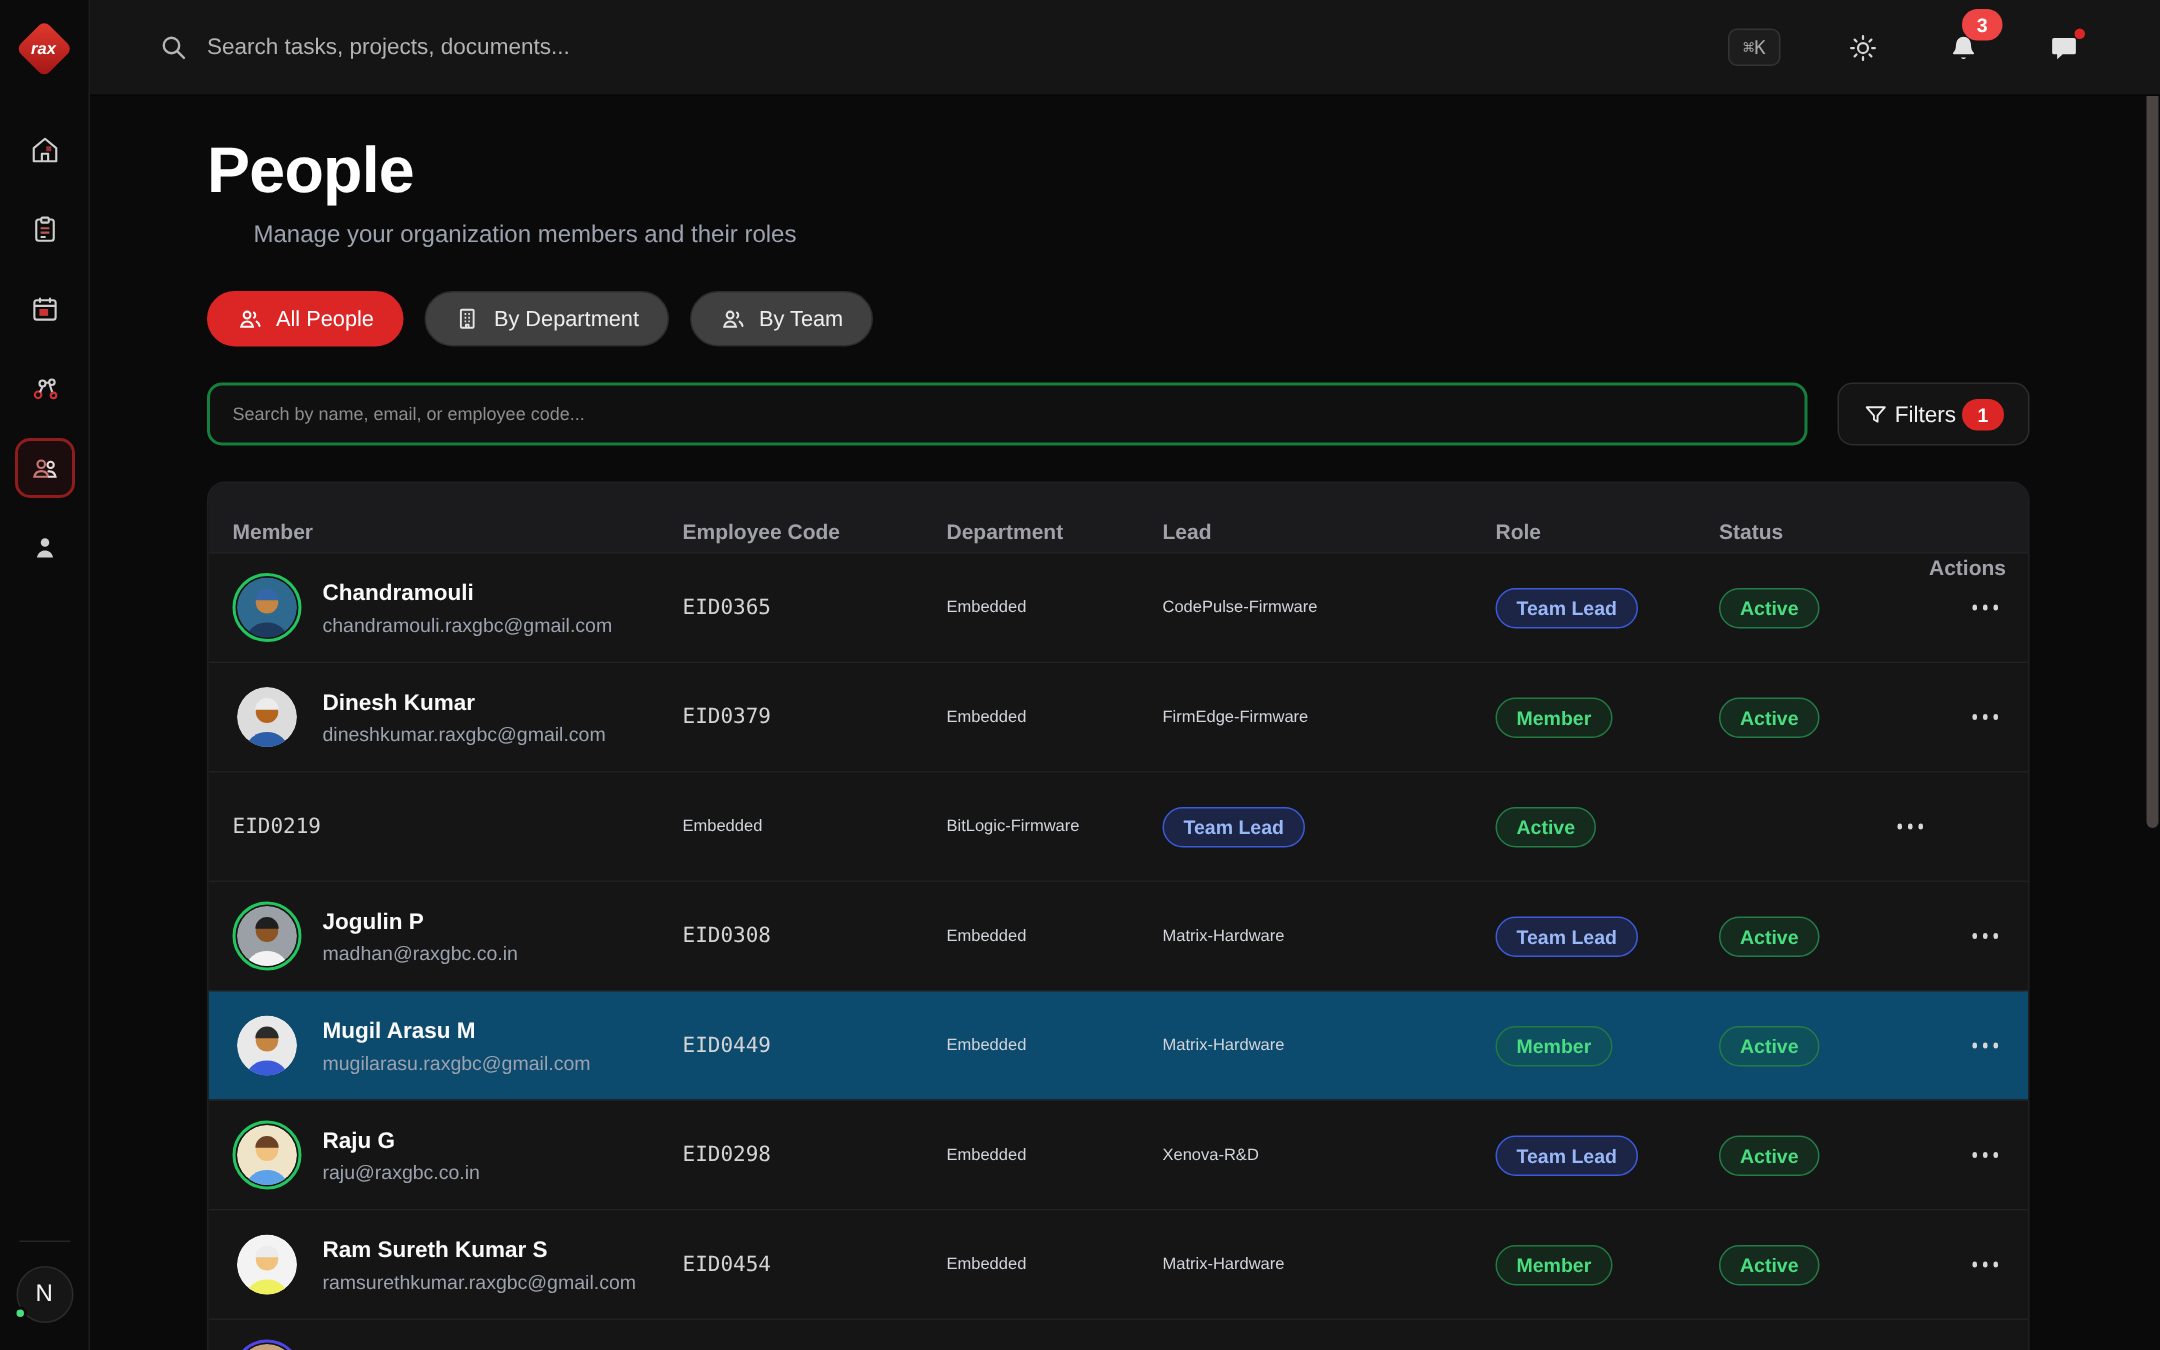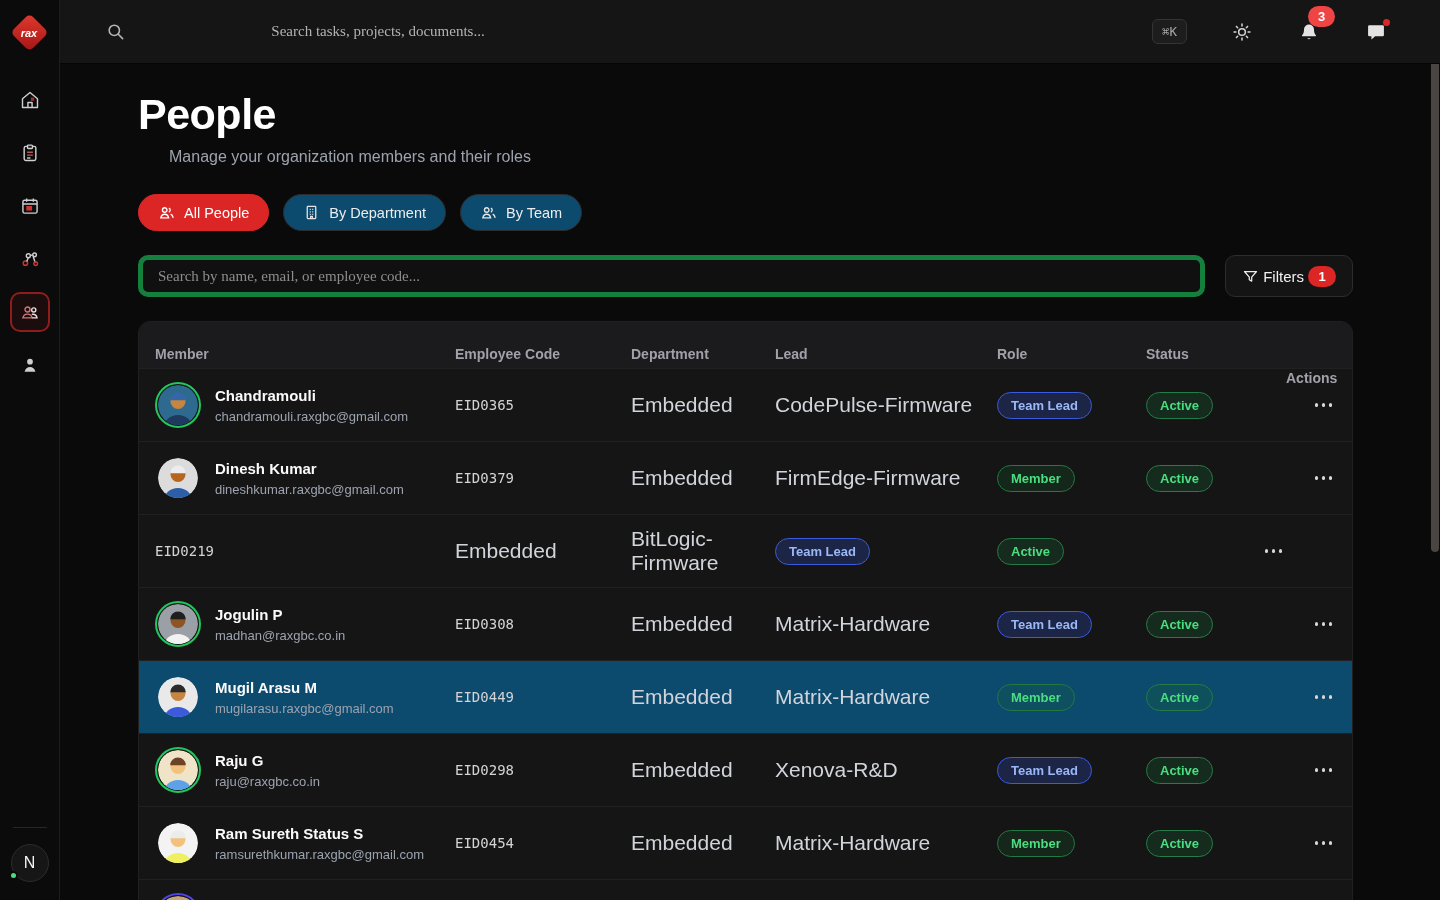--- a/index.html
+++ b/index.html
@@ -44,21 +44,21 @@
   
   .main { flex:1; display:flex; flex-direction:column; min-width:0; }
   .topbar {
     height:64px; flex:none; background:#151515; border-bottom:1px solid #050505;
     display:flex; align-items:center; padding:0 52px 0 46px;
   }
   .topbar-search { display:flex; align-items:center; gap:13px; flex:1; }
   .topbar-search svg { width:19px; height:19px; flex:none; }
   .topbar-search input {
     background:transparent; border:none; outline:none; color:#e5e5e5;
-    font-size:15px; font-family:Liberation Serif, serif; width:480px;text-align:center;
+    font-size:15px; font-family:Liberation Sans, sans-serif; width:480px;
   }
   .topbar-search input::placeholder { color:#b3b3b3; }
   .topbar-right { display:flex; align-items:center; gap:43px; }
   .kbd {
     background:#1d1d1d; border:1px solid #343434; border-radius:6px;
     color:#a8a8a8; font-size:12.5px; padding:4px 9px;
     font-family:"DejaVu Sans Mono", monospace; cursor:pointer;
   }
   .icon-btn { position:relative; cursor:pointer; display:flex; align-items:center; justify-content:center; width:24px; height:24px; }
   .icon-btn svg { width:20px; height:20px; }
@@ -71,30 +71,30 @@
 
   
   .content { flex:1; padding:26px 87px 0 78px; overflow:hidden; }
   .page-title { font-size:43px; font-weight:700; letter-spacing:-.5px; }
   .page-subtitle { margin-top:9px; color:#9ca3af; font-size:16px;margin-left:31px; }
 
   .tabs { margin-top:28px; display:flex; gap:14px; }
   .tab {
     height:37px; padding:0 19px; border-radius:19px;
     display:inline-flex; align-items:center; gap:9px;
-    background:#0c4a6e; border:1px solid #2d2d2d; color:#ededed;
+    background:#404040; border:1px solid #2d2d2d; color:#ededed;
     font-size:14.5px; font-weight:500; cursor:pointer; white-space:nowrap;
   }
   .tab svg { width:17px; height:17px; }
   .tab.active { background:#dc2626; border-color:#dc2626; color:#fff; }
 
   .toolbar { margin-top:24px; display:flex; gap:20px; }
   .search-input {
-    flex:1; height:42px; background:#101010; border:5px solid #15803d; border-radius:10px;
-    color:#e5e5e5; padding:0 15px; font-size:15px; font-family:Liberation Serif, serif; outline:none;
+    flex:1; height:42px; background:#101010; border:2px solid #15803d; border-radius:10px;
+    color:#e5e5e5; padding:0 15px; font-size:12px; font-family:Liberation Sans, sans-serif; outline:none;
   }
   .search-input::placeholder { color:#8d8d8d; }
   .filters-btn {
     height:42px; padding:0 16px; border-radius:10px; flex:none;
     background:#141414; border:1px solid #2d2d2d; color:#f0f0f0;
     display:flex; align-items:center; gap:4px; font-size:15px; font-weight:500; cursor:pointer;
   }
   .filters-btn svg { width:17px; height:17px; }
   .filters-badge {
     background:#dc2626; color:#fff; min-width:28px; height:21px; border-radius:11px;
@@ -117,21 +117,21 @@
   .row.highlighted { background:#0c4a6e; }
   .member-cell { display:flex; align-items:center; gap:14px; min-width:0; }
   .avatar-ring {
     width:46px; height:46px; flex:none; border-radius:50%;
     border:2px solid transparent; padding:1px;
   }
   .avatar-ring svg { width:100%; height:100%; display:block; border-radius:50%; }
   .member-name { font-size:15px; font-weight:600; color:#fafafa; line-height:1.2; }
   .member-email { font-size:13px; color:#9ca3af; margin-top:4px; }
   .cell-code { font-family:"DejaVu Sans Mono", monospace; font-size:14px; color:#d4d4d4; }
-  .cell-text { font-size:21px; color:#d1d5db; }
+  .cell-text { font-size:11px; color:#d1d5db; }
   .badge {
     display:inline-flex; align-items:center; padding:5px 13px; border-radius:999px;
     font-size:13px; font-weight:600; border:1px solid transparent; width:fit-content; white-space:nowrap;
   }
   .cell-actions { display:flex; justify-content:flex-end; }
   .dots { display:inline-flex; gap:3.5px; padding:6px 4px; cursor:pointer; }
   .dots i { width:3.5px; height:3.5px; border-radius:50%; background:#d8d8d8; }
 
   
   .scrollbar-thumb {
@@ -468,21 +468,21 @@
         <svg viewBox="0 0 40 40">
           <g class="av-clip-group">
             <circle class="av-bg" cx="20" cy="20" r="20" fill="#f3f3f3"></circle>
             <path class="av-shirt" d="M6 42 a14 12 0 0 1 28 0 z" fill="#eef060"></path>
             <circle class="av-skin" cx="20" cy="16.5" r="7.5" fill="#f1c27d"></circle>
             <path class="av-hair" d="M12.2 15.2 a7.8 7.8 0 0 1 15.6 0 z" fill="#ececec"></path>
           </g>
         </svg>
       </div>
       <div>
-        <div class="member-name">Ram Sureth Status S</div>
+        <div class="member-name">Ram Sureth Kumar S</div>
         <div class="member-email">ramsurethkumar.raxgbc@gmail.com</div>
       </div>
     </div>
     <div class="cell-code">EID0454</div>
     <div class="cell-text">Embedded</div>
     <div class="cell-text">Matrix-Hardware</div>
     <div><span class="badge" style="background: rgba(22, 101, 52, 0.22); border-color: rgb(33, 122, 65); color: rgb(74, 222, 128);">Member</span></div>
     <div><span class="badge" style="background: rgba(22, 101, 52, 0.28); border-color: rgb(36, 124, 72); color: rgb(74, 222, 128);">Active</span></div>
     <div class="cell-actions">
       <span class="dots">

